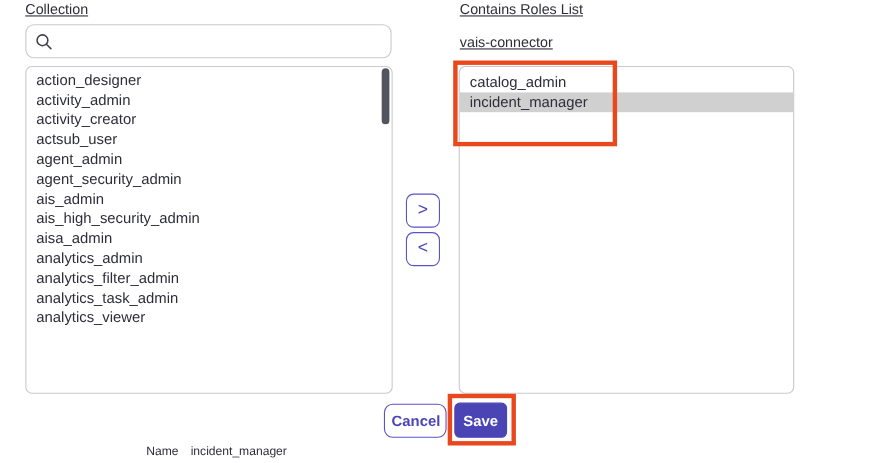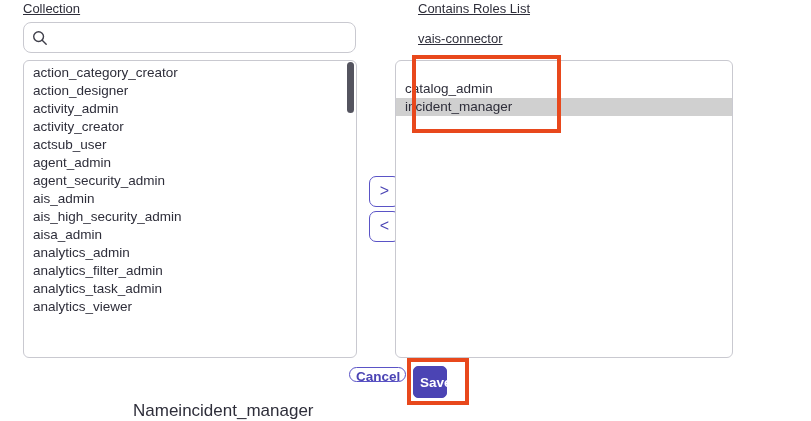--- a/index.html
+++ b/index.html
@@ -56,21 +56,21 @@
   .listbox {
     position: absolute;
     top: 60px;
     height: 298px;
     border: 1px solid var(--border, #c9c9d0);
     border-radius: 6px;
     background: #fff;
     overflow: hidden;
   }
   #collection-list { left: 23px;  width: 334px; padding-top: 3px; }
-  #roles-list      { left: 395px; width: 338px; padding-top: 19px; }
+  #roles-list      { left: 417px; width: 305px; padding-top: 5px; }
 
   .list-item {
     height: 18px;
     line-height: 18px;
     font-size: 13.5px;
     padding-left: 9px;
     white-space: nowrap;
     color: var(--text, #2e2e3a);
   }
   .list-item.selected {
@@ -104,34 +104,34 @@
     padding: 0 0 2px 0;
     font-family: "Liberation Sans", sans-serif;
   }
   #move-right-button { top: 176px; }
   #move-left-button  { top: 211px; }
 
   
   #cancel-button {
     position: absolute;
     left: 349px; top: 367px;
-    width: 57px; height: 15px;
+    width: 57px; height: 31px;
     background: #fff;
     border: 1.5px solid var(--accent-border, #5a53c6);
     border-radius: 8px;
     color: var(--accent, #4b44b4);
     font-weight: bold;
     font-size: 13.5px;
     font-family: "Liberation Sans", sans-serif;
     cursor: pointer;
   }
   #save-button {
     position: absolute;
     left: 413px; top: 366px;
-    width: 34px; height: 32px;
+    width: 48px; height: 32px;
     background: var(--accent, #4b44b4);
     border: 1px solid var(--accent, #4b44b4);
     border-radius: 5px;
     color: #ffffff;
     font-weight: bold;
     font-size: 13.5px;
     font-family: "Liberation Sans", sans-serif;
     cursor: pointer;
   }
 
@@ -144,21 +144,22 @@
     z-index: 10;
   }
   #annotation-roles { left: 412px; top: 55px;  width: 149px; height: 78px; }
   #annotation-save  { left: 407px; top: 358px; width: 62px;  height: 47px; }
 
   
   #name-row {
     position: absolute;
     left: 133px; top: 403px;
     display: flex;
-    font-size: 17px;
+    gap: 11px;
+    font-size: 11px;
     line-height: 16px;
     color: var(--text, #2e2e3a);
   }
 </style>
 </head>
 <body>
 
 <div class="panel-label" id="collection-label">Collection</div>
 
 <div id="search-box">
@@ -166,21 +167,20 @@
     <svg width="16" height="16" viewBox="0 0 16 16">
       <circle cx="6.6" cy="6.6" r="4.9" fill="none" stroke="#3f3f4a" stroke-width="1.4"></circle>
       <line x1="10.2" y1="10.2" x2="14.2" y2="14.2" stroke="#3f3f4a" stroke-width="1.4" stroke-linecap="round"></line>
     </svg>
   </span>
   <input type="text" value="" placeholder="" style="">
 </div>
 
 <div class="listbox" id="collection-list">
   <div id="collection-scrollbar"></div>
-<div class="list-item">action_category_creator</div>
     <div class="list-item">action_designer</div>
     <div class="list-item">activity_admin</div>
     <div class="list-item">activity_creator</div>
     <div class="list-item">actsub_user</div>
     <div class="list-item">agent_admin</div>
     <div class="list-item">agent_security_admin</div>
     <div class="list-item">ais_admin</div>
     <div class="list-item">ais_high_security_admin</div>
     <div class="list-item">aisa_admin</div>
     <div class="list-item">analytics_admin</div>

